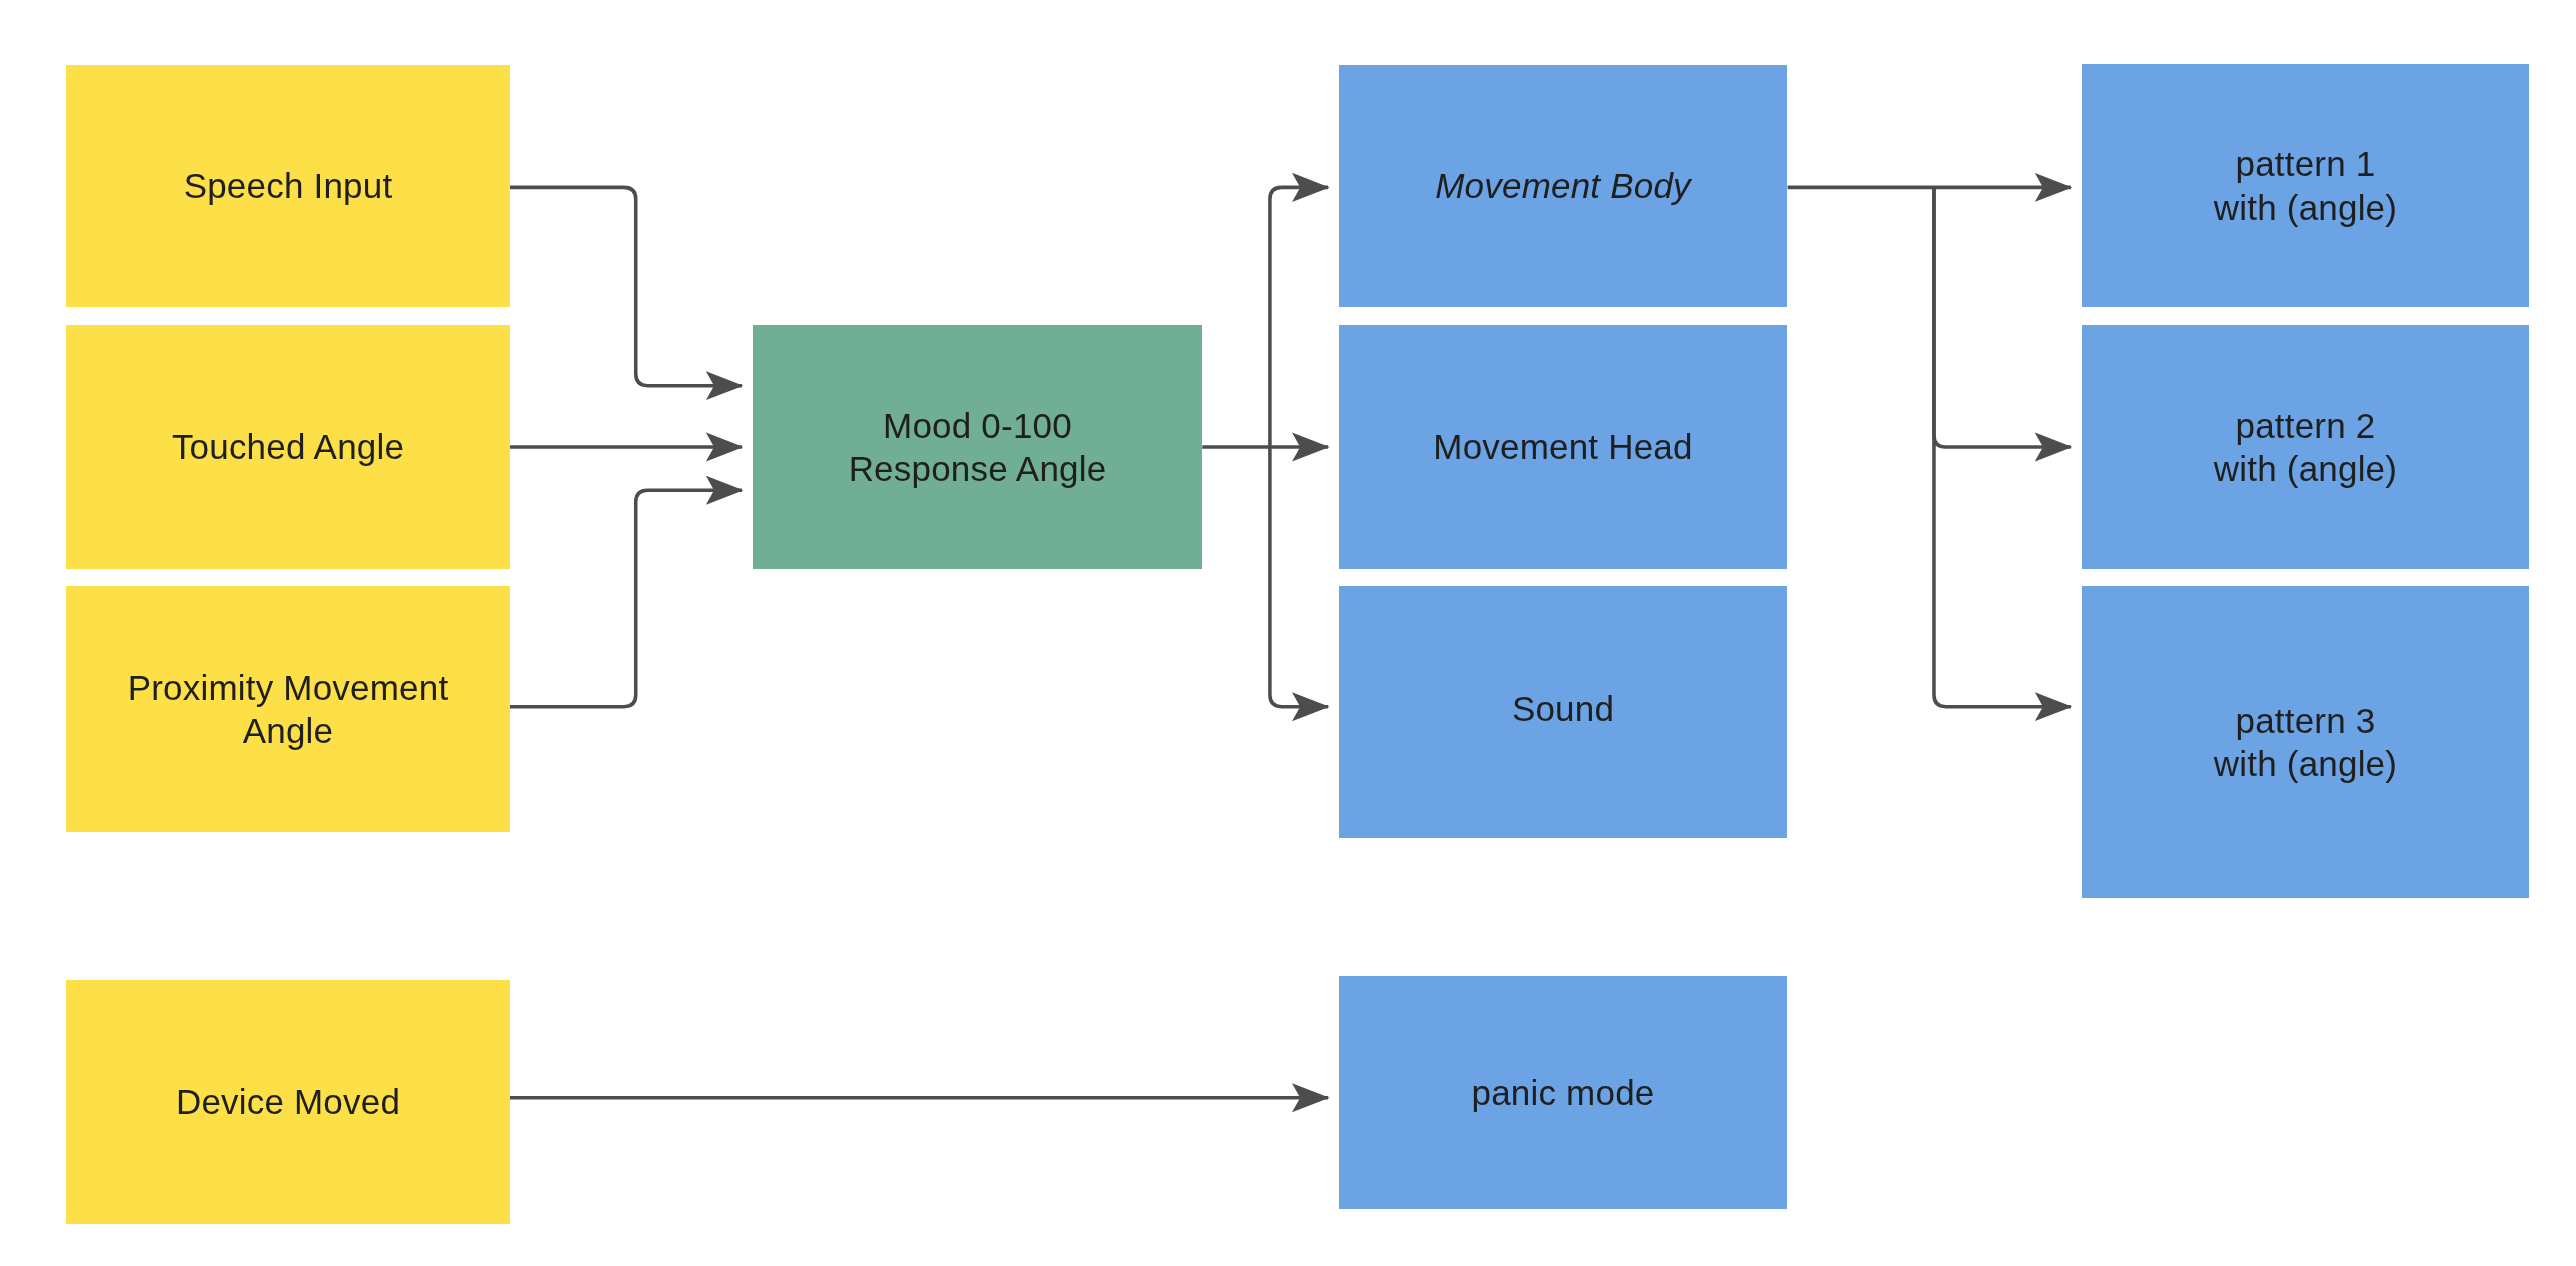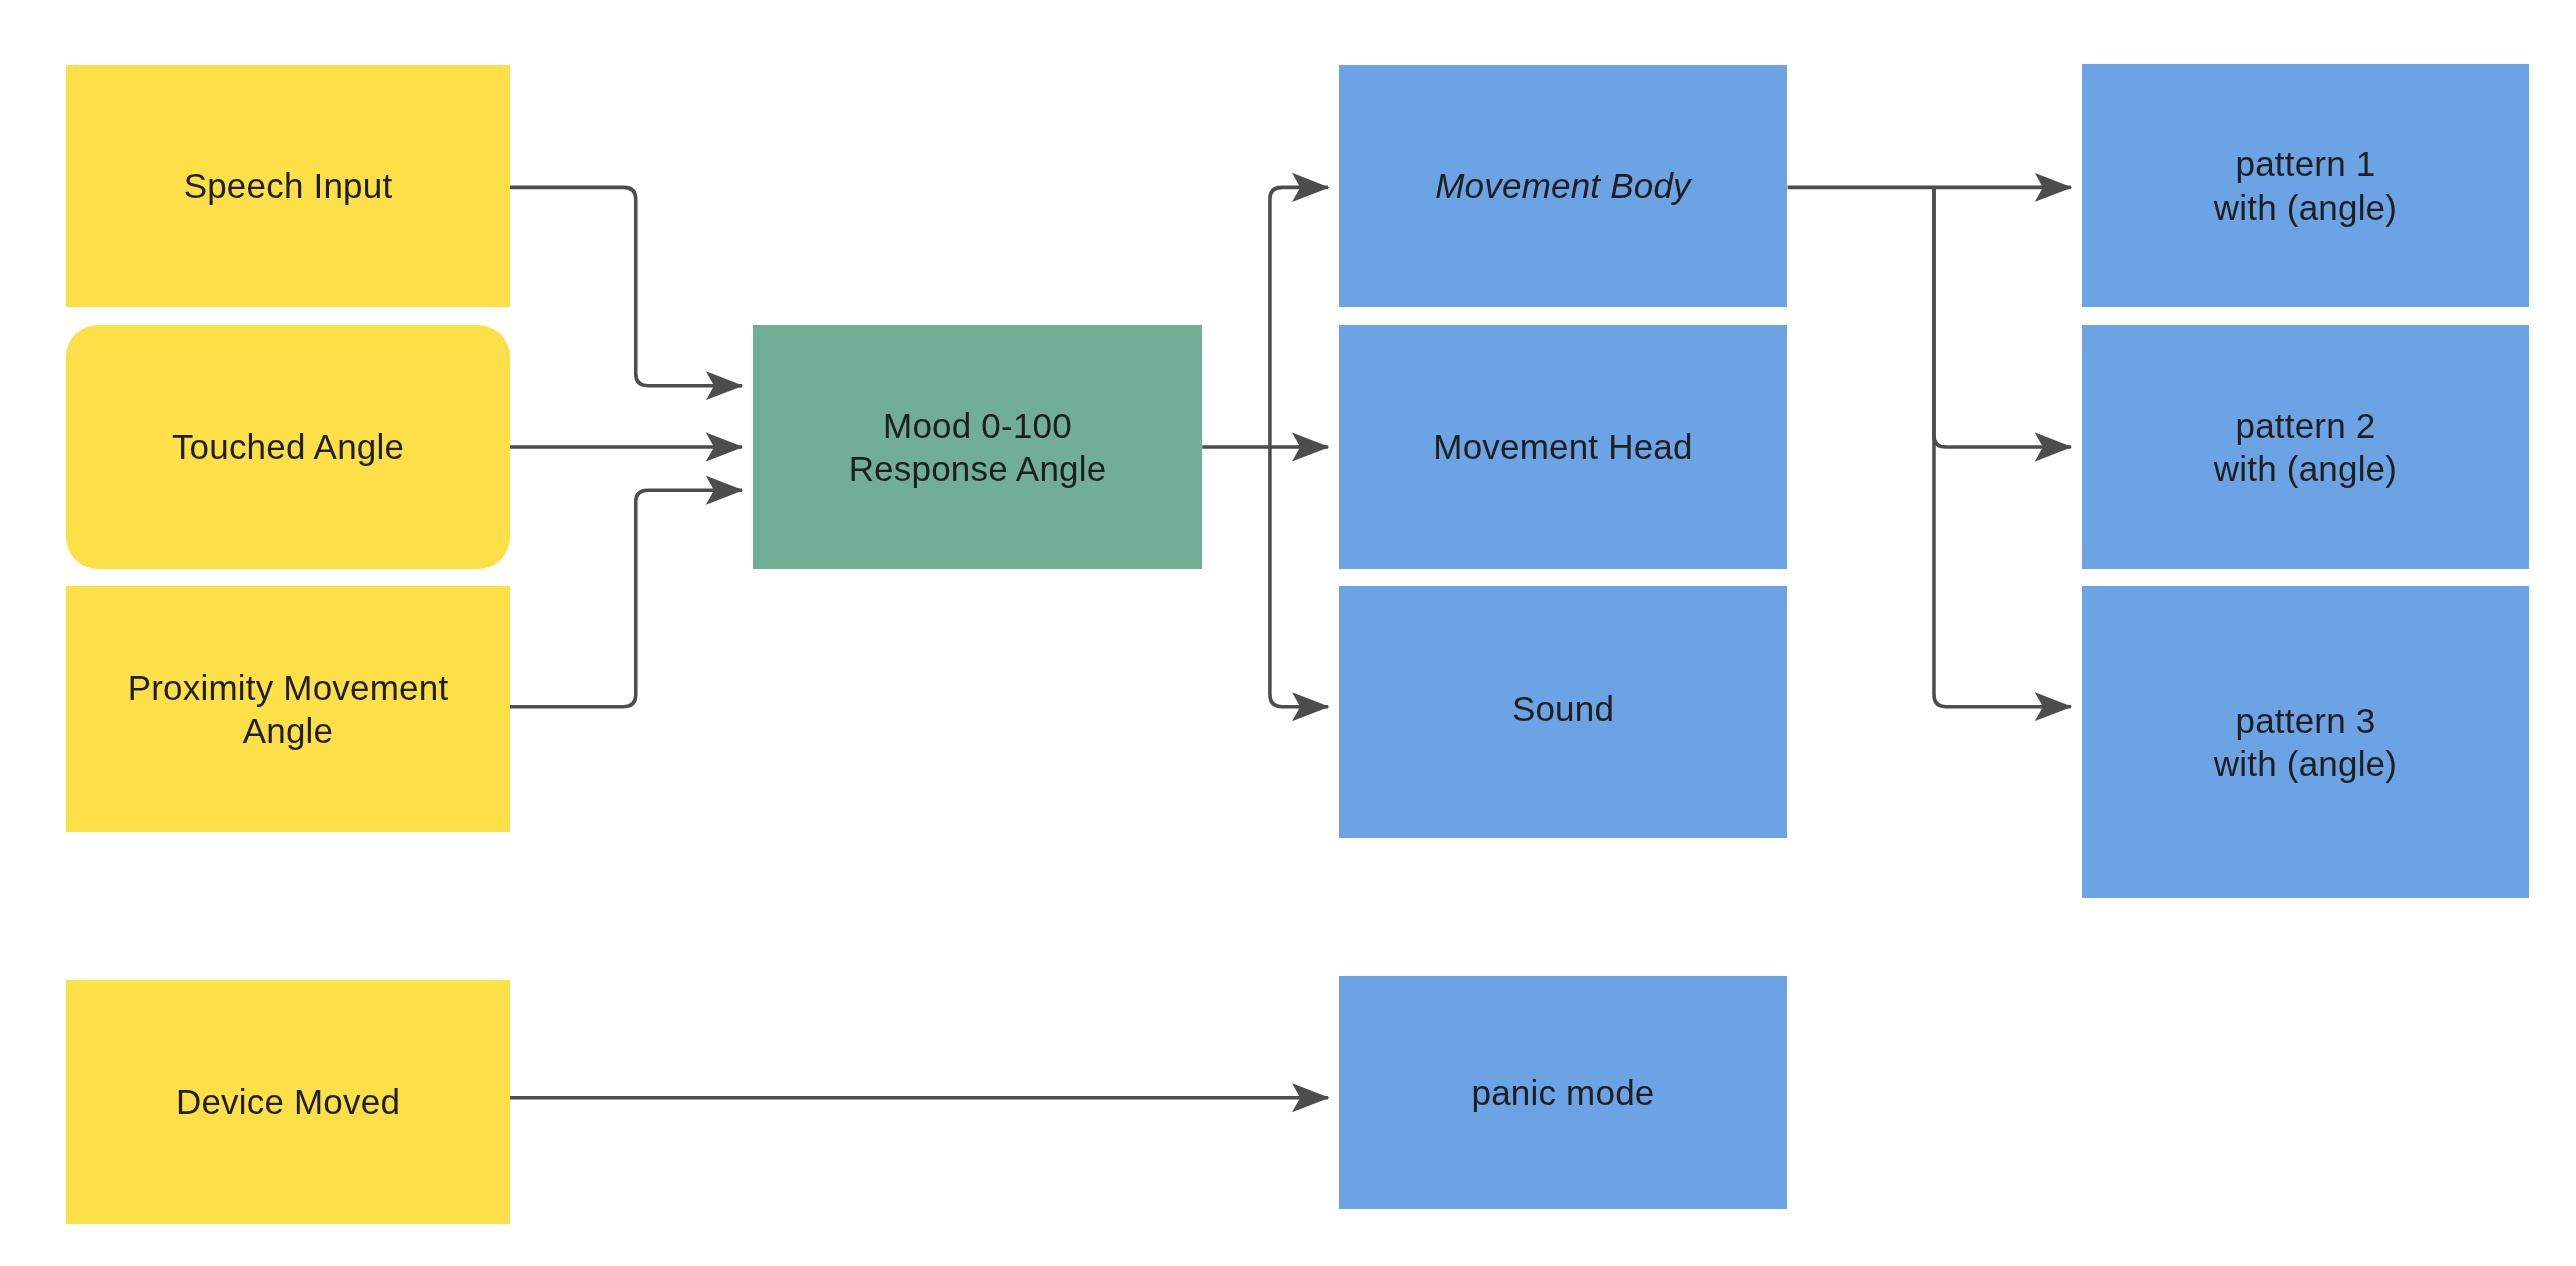--- a/index.html
+++ b/index.html
@@ -40,21 +40,21 @@
     letter-spacing: 0.2px;
     white-space: pre-line;
     padding: 3.1px 11px;
   }
   .node.yellow { background: #fde047; }
   .node.green  { background: #70ae95; }
   .node.blue   { background: #6ba3e5; }
 
   
   #node-speech-input      { left: 66px;   top: 65px;   width: 444px; height: 242px; }
-  #node-touched-angle     { left: 66px;   top: 325px;  width: 444px; height: 244px; border-radius: 32px; }
+  #node-touched-angle     { left: 66px;   top: 325px;  width: 444px; height: 244px; }
   #node-proximity         { left: 66px;   top: 586px;  width: 444px; height: 246px; }
   #node-device-moved      { left: 66px;   top: 980px; width: 444px; height: 244px; }
 
   #node-mood              { left: 753px;  top: 325px;  width: 449px; height: 244px; }
 
   #node-movement-body     { left: 1339px; top: 65px;   width: 448px; height: 242px; font-style: italic; }
   #node-movement-head     { left: 1339px; top: 325px;  width: 448px; height: 244px; }
   #node-sound             { left: 1339px; top: 586px;  width: 448px; height: 252px;
                             align-items: flex-start; padding-top: 101px; }
   #node-panic-mode        { left: 1339px; top: 976px; width: 448px; height: 233px; }

